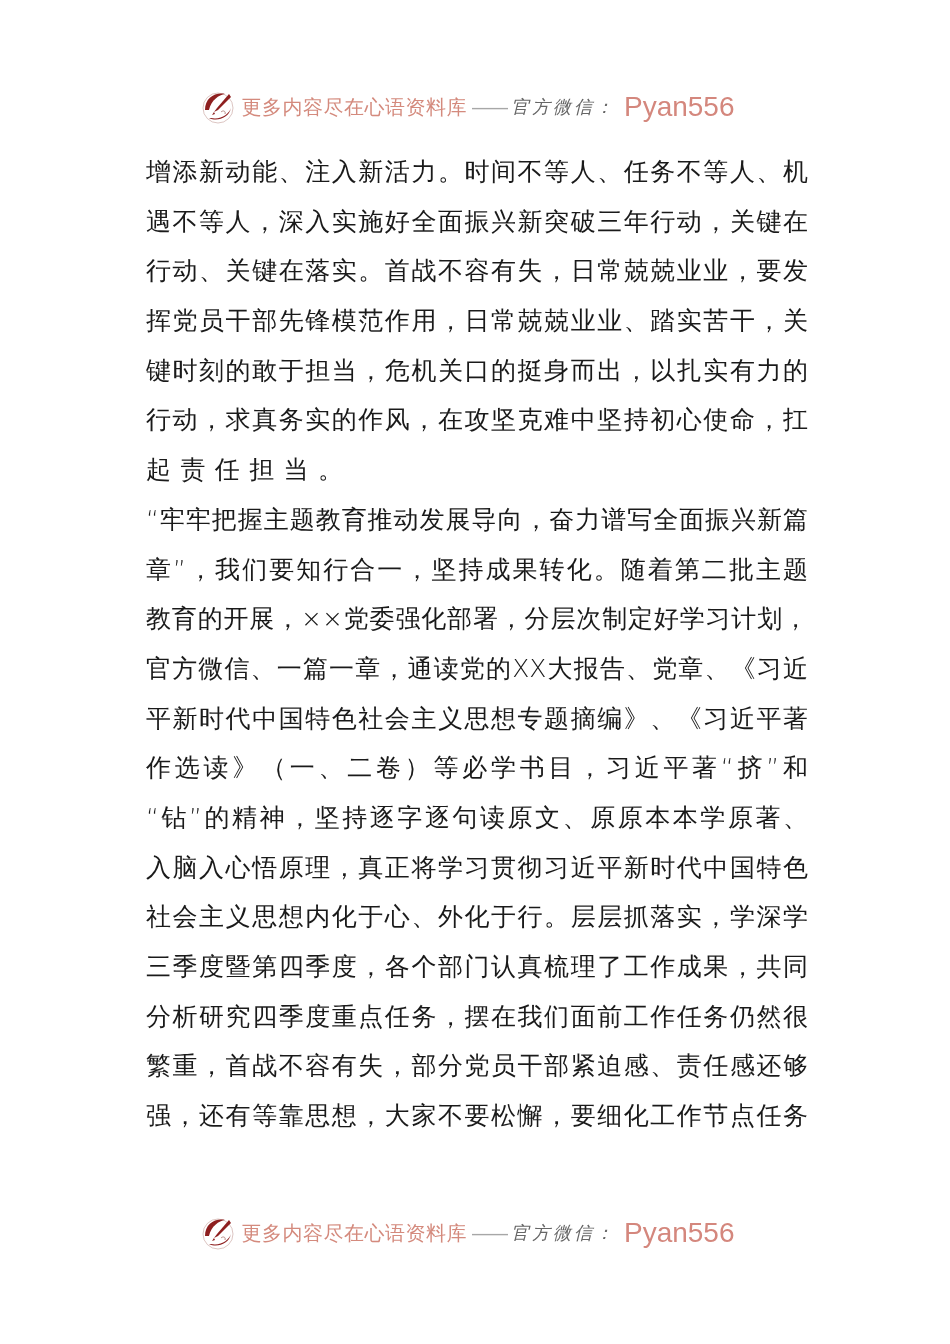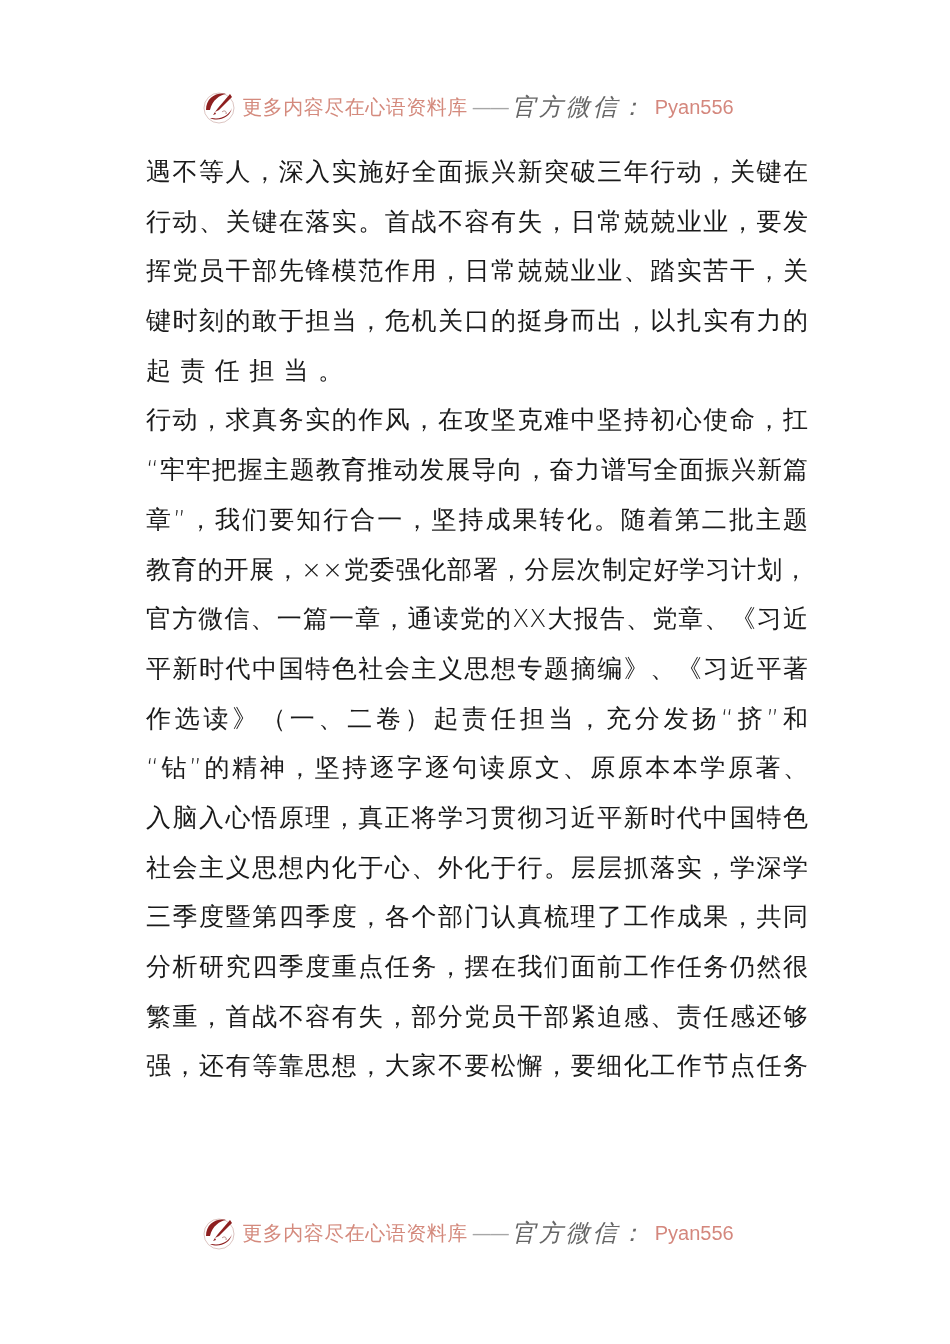--- a/index.html
+++ b/index.html
@@ -52,29 +52,29 @@
       white-space: nowrap;
     }
     .banner-dash {
       color: #a7a7a7;
       font-size: 20px;
       margin: 0 0px;
       letter-spacing: -2px;
     }
     .banner-text-wechat {
       font-family: "DejaVu Serif", "Liberation Serif", serif;
-      font-size: 24px;
+      font-size: 18px;
       color: #666666;
       letter-spacing: 3px;
       white-space: nowrap;
       font-style: italic;
     }
     .banner-text-id {
       font-family: "Liberation Sans", "DejaVu Sans", sans-serif;
-      font-size: 20px;
+      font-size: 28px;
       color: #d4877d;
       white-space: nowrap;
       margin-left: 4px;
     }
     .body-text {
       position: absolute;
       left: 146px;
       top: 148px;
       width: 662px;
     }
@@ -112,32 +112,33 @@
         </svg>
       </span>
       <span class="banner-text-main">更多内容尽在心语资料库</span>
       <span class="banner-dash">——</span>
       <span class="banner-text-wechat">官方微信：</span>
       <span class="banner-text-id">Pyan556</span>
     </div>
   </div>
 
   <div class="body-text">
+    <div class="line">增添新动能、注入新活力。时间不等人、任务不等人、机</div>
     <div class="line">遇不等人，深入实施好全面振兴新突破三年行动，关键在</div>
     <div class="line">行动、关键在落实。首战不容有失，日常兢兢业业，要发</div>
     <div class="line">挥党员干部先锋模范作用，日常兢兢业业、踏实苦干，关</div>
     <div class="line">键时刻的敢于担当，危机关口的挺身而出，以扎实有力的</div>
+    <div class="line">行动，求真务实的作风，在攻坚克难中坚持初心使命，扛</div>
     <div class="line last">起责任担当。</div>
-    <div class="line">行动，求真务实的作风，在攻坚克难中坚持初心使命，扛</div>
     <div class="line">“牢牢把握主题教育推动发展导向，奋力谱写全面振兴新篇</div>
     <div class="line">章”，我们要知行合一，坚持成果转化。随着第二批主题</div>
     <div class="line">教育的开展，××党委强化部署，分层次制定好学习计划，</div>
     <div class="line">官方微信、一篇一章，通读党的XX大报告、党章、《习近</div>
     <div class="line">平新时代中国特色社会主义思想专题摘编》、《习近平著</div>
-    <div class="line">作选读》（一、二卷）起责任担当，充分发扬“挤”和</div>
+    <div class="line">作选读》（一、二卷）等必学书目，习近平著“挤”和</div>
     <div class="line">“钻”的精神，坚持逐字逐句读原文、原原本本学原著、</div>
     <div class="line">入脑入心悟原理，真正将学习贯彻习近平新时代中国特色</div>
     <div class="line">社会主义思想内化于心、外化于行。层层抓落实，学深学</div>
     <div class="line">三季度暨第四季度，各个部门认真梳理了工作成果，共同</div>
     <div class="line">分析研究四季度重点任务，摆在我们面前工作任务仍然很</div>
     <div class="line">繁重，首战不容有失，部分党员干部紧迫感、责任感还够</div>
     <div class="line">强，还有等靠思想，大家不要松懈，要细化工作节点任务</div>
   </div>
 
   <div class="banner bottom">

